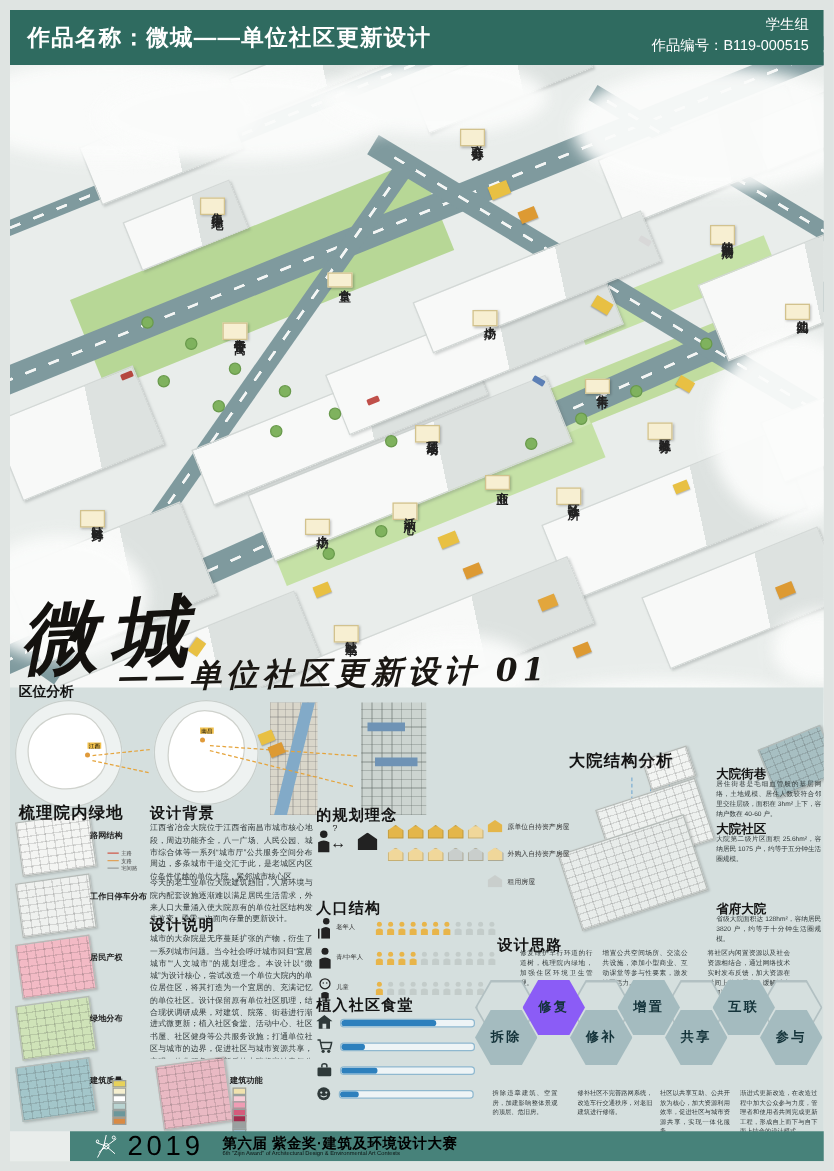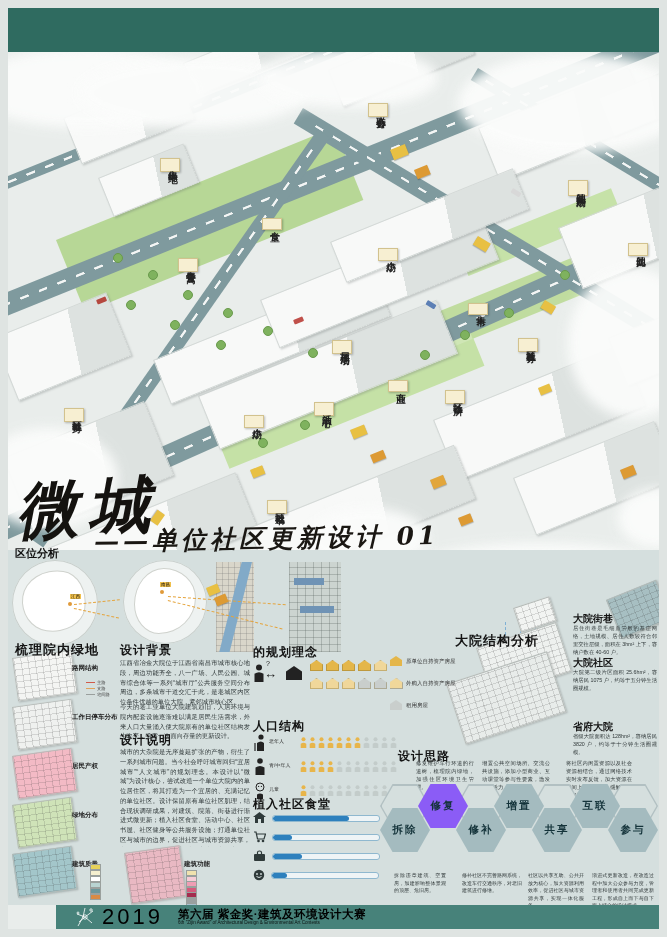--- a/index.html
+++ b/index.html
@@ -50,20 +50,25 @@
   .footer-cn{position:absolute;left:122px;top:2px;font-size:11.5px;font-weight:bold;letter-spacing:.5px;}
   .footer-en{position:absolute;left:122px;top:15px;font-size:4.6px;opacity:.85;}
   .qr{position:absolute;right:8px;top:3px;z-index:41;}
 </style>
 </head>
 <body>
 
 <div class="poster">
 
   <div class="header">
+    <div class="header-title">作品名称：微城——单位社区更新设计</div>
+    <div class="header-right">
+      <div>学生组</div>
+      <div>作品编号：B119-000515</div>
+    </div>
   </div>
 
   <div id="illo">
       <div class="cloud" style="left: -40px; top: 40px; width: 240px; height: 80px;"></div>
       <div class="cloud" style="left: 70px; top: 50px; width: 230px; height: 70px;"></div>
       <div class="cloud" style="left: 250px; top: 40px; width: 180px; height: 60px;"></div>
       <div class="cloud" style="left: 450px; top: 45px; width: 230px; height: 100px;"></div>
       <div class="cloud" style="left: 560px; top: 260px; width: 130px; height: 150px;"></div>
       <div class="cloud" style="left: -30px; top: 420px; width: 140px; height: 100px;"></div>
       <div class="cloud" style="left: 300px; top: 500px; width: 120px; height: 60px;"></div>
@@ -190,21 +195,21 @@
       <div style="left: 208px; top: 554px; width: 38px; height: 90px; background: repeating-linear-gradient(0deg, rgba(110, 110, 110, 0.25) 0px, rgba(110, 110, 110, 0.25) 1px, transparent 1px, transparent 6px), repeating-linear-gradient(90deg, rgba(110, 110, 110, 0.25) 0px, rgba(110, 110, 110, 0.25) 1px, transparent 1px, transparent 6px) rgb(217, 214, 202); z-index: 12; position: absolute; overflow: hidden;">
         <div class="abs" style="position: absolute; left: 14px; top: -10px; width: 10px; height: 115px; background: rgb(130, 170, 200); transform: rotate(14deg);"></div>
       </div>
       <div style="left: 281px; top: 554px; width: 52px; height: 90px; background: repeating-linear-gradient(0deg, rgba(90, 100, 96, 0.3) 0px, rgba(90, 100, 96, 0.3) 1px, transparent 1px, transparent 7px), repeating-linear-gradient(90deg, rgba(90, 100, 96, 0.3) 0px, rgba(90, 100, 96, 0.3) 1px, transparent 1px, transparent 8px) rgb(204, 212, 208); z-index: 12; position: absolute;"></div>
       <div style="position: absolute; left: 286px; top: 570px; width: 30px; height: 7px; background: rgb(111, 147, 181); z-index: 13;"></div>
       <div style="position: absolute; left: 292px; top: 598px; width: 34px; height: 7px; background: rgb(111, 147, 181); z-index: 13;"></div>
       <div class="accent" style="left: 198px; top: 580px; width: 12px; height: 9px; transform: rotate(-22deg); background: rgb(232, 192, 67); z-index: 13;"></div>
       <div class="accent" style="left: 206px; top: 590px; width: 12px; height: 9px; transform: rotate(-22deg); background: rgb(221, 154, 51); z-index: 13;"></div>
     </div>
 
-  <div class="sec-head" style="left:447px;top:624px;">大院结构分析</div>
+  <div class="sec-head" style="left:447px;top:592px;">大院结构分析</div>
   <div id="courtyard">
       <div class="plan" style="left: 505px; top: 600px; width: 36px; height: 24px; transform: rotate(-18deg); background-color: rgb(242, 244, 242); z-index: 14;"></div>
       <div class="plan" style="left: 468px; top: 640px; width: 82px; height: 50px; transform: rotate(-18deg); background-color: rgb(238, 241, 239); z-index: 14;"></div>
       <div class="plan" style="left: 438px; top: 676px; width: 104px; height: 62px; transform: rotate(-18deg); background-color: rgb(232, 236, 234); z-index: 14;"></div>
       <div class="plan" style="left: 598px; top: 592px; width: 52px; height: 40px; transform: rotate(-22deg); background-color: rgb(167, 191, 194); z-index: 12;"></div>
       <div class="dashed-v" style="left: 497px; top: 614px; height: 84px;"></div>
       <div class="dashed-v" style="left: 512px; top: 612px; height: 88px;"></div>
       <div class="dashed-v" style="left: 527px; top: 610px; height: 92px;"></div>
       <div style="position: absolute; left: 565px; top: 604px; font-size: 10px; font-weight: bold; color: rgb(20, 20, 20); z-index: 24;">大院街巷</div>
       <div class="para tiny" style="left: 565px; top: 617px; width: 84px;">居住街巷是毛细血管般的基层网络，土地规模、居住人数较符合邻里交往层级，面积在 3hm² 上下，容纳户数在 40-60 户。</div>

